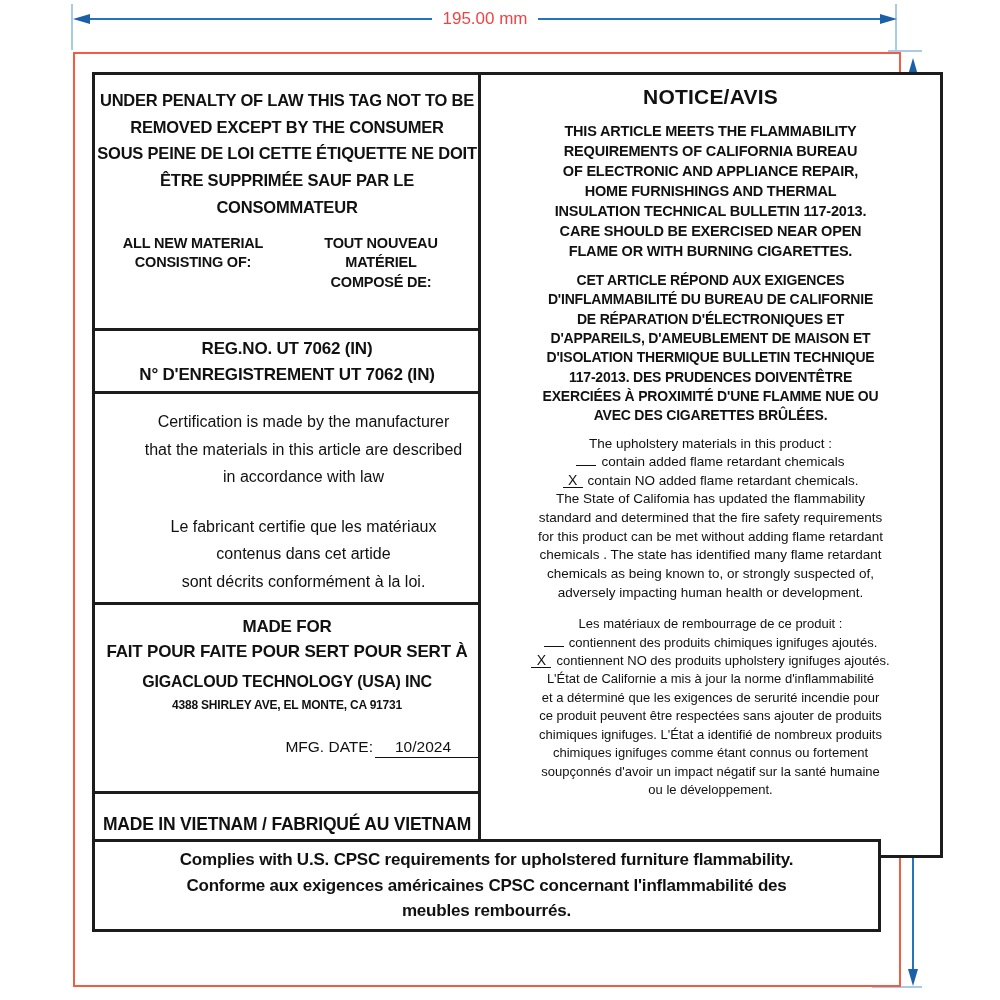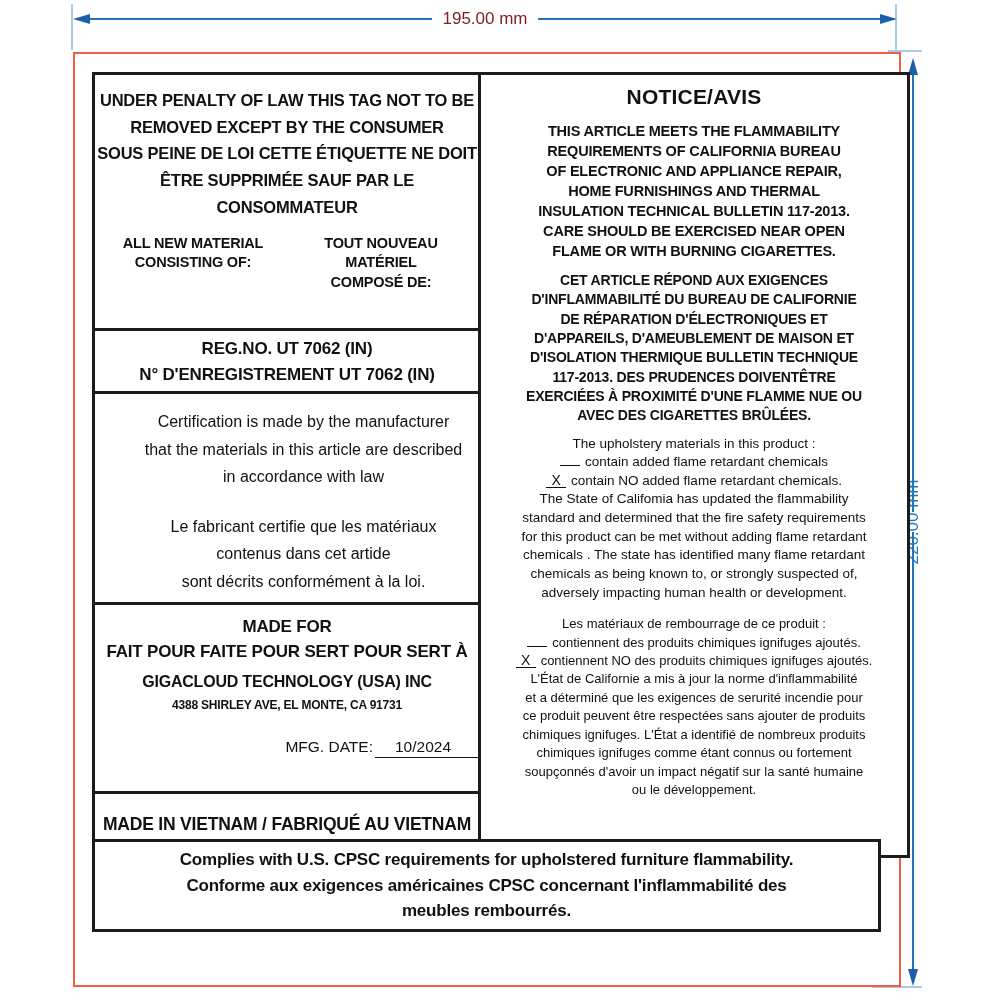--- a/index.html
+++ b/index.html
@@ -16,40 +16,40 @@
   .ext { position: absolute; background: #aacbe6; }
   .ext-tl { left: 71px; top: 4px; width: 2px; height: 46px; }
   .ext-tr { left: 895px; top: 4px; width: 2px; height: 46px; }
   .ext-rt { left: 888px; top: 50px; width: 34px; height: 2px; }
   .ext-rb { left: 872px; top: 986px; width: 50px; height: 2px; }
 
   
   .dim-top { position: absolute; left: 73px; top: 10px; width: 824px; height: 18px;
              display: flex; align-items: center; }
   .dim-top .line { flex: 1; height: 1.5px; background: #2573b8; }
-  .dim-top .dim-text { color: #7f1d1d; font-size: 17px; padding: 0 10px; white-space: nowrap; }
+  .dim-top .dim-text { color: #ef4444; font-size: 17px; padding: 0 10px; white-space: nowrap; }
   .arrow { width: 0; height: 0; }
   .arrow-left  { border-top: 5px solid transparent; border-bottom: 5px solid transparent; border-right: 17px solid #1b5fa8; }
   .arrow-right { border-top: 5px solid transparent; border-bottom: 5px solid transparent; border-left: 17px solid #1b5fa8; }
   .arrow-up    { border-left: 5px solid transparent; border-right: 5px solid transparent; border-bottom: 17px solid #1b5fa8; }
   .arrow-down  { border-left: 5px solid transparent; border-right: 5px solid transparent; border-top: 17px solid #1b5fa8; }
 
   
   .dim-right { position: absolute; left: 904px; top: 58px; width: 18px; height: 928px;
                display: flex; flex-direction: column; align-items: center; }
   .dim-right .line { flex: 1; width: 1.5px; background: #2573b8; }
   .dim-right .dim-text { color: #2573b8; font-size: 17px; white-space: nowrap;
                          transform: rotate(-90deg); padding: 0 10px; }
 
   
   .label-area { position: absolute; left: 92px; top: 72px; width: 789px; height: 893px; }
   .box { border: 3px solid #1c1c1c; background: #fff; }
   .col-left  { position: absolute; left: 0; top: 0; width: 390px; height: 786px;
                display: flex; flex-direction: column; }
-  .col-right { position: absolute; left: 386px; top: 0; width: 432px; height: 786px;
+  .col-right { position: absolute; left: 386px; top: 0; width: 465px; height: 786px;
                padding: 8px 5px; text-align: center; }
   .footer-box { position: absolute; left: 0; top: 767px; width: 789px; height: 93px;
                 display: flex; align-items: center; justify-content: center; text-align: center; }
 
   .section { border-top: 3px solid #1c1c1c; overflow: hidden; }
   .section:first-child { border-top: none; }
 
   .pre { white-space: pre-line; }
   .b   { font-weight: bold; letter-spacing: -0.2px; }
 
@@ -205,21 +205,21 @@
 chemicals as being known to, or strongly suspected of,
 adversely impacting human health or development.</div>
       </div>
 
       <div class="check-block-fr">
         <div>Les matériaux de rembourrage de ce produit :</div>
         <div class="checkline">
           <span class="mark"></span><span>contiennent des produits chimiques ignifuges ajoutés.</span>
         </div>
         <div class="checkline">
-          <span class="mark">X</span><span>contiennent NO des produits chimiques ignifuges ajoutés.</span>
+          <span class="mark">X</span><span>contiennent NO des produits upholstery ignifuges ajoutés.</span>
         </div>
         <div class="body-text">L'État de Californie a mis à jour la norme d'inflammabilité
 et a déterminé que les exigences de serurité incendie pour
 ce produit peuvent être respectées sans ajouter de produits
 chimiques ignifuges. L'État a identifié de nombreux produits
 chimiques ignifuges comme étant connus ou fortement
 soupçonnés d'avoir un impact négatif sur la santé humaine
 ou le développement.</div>
       </div>
     </div>

